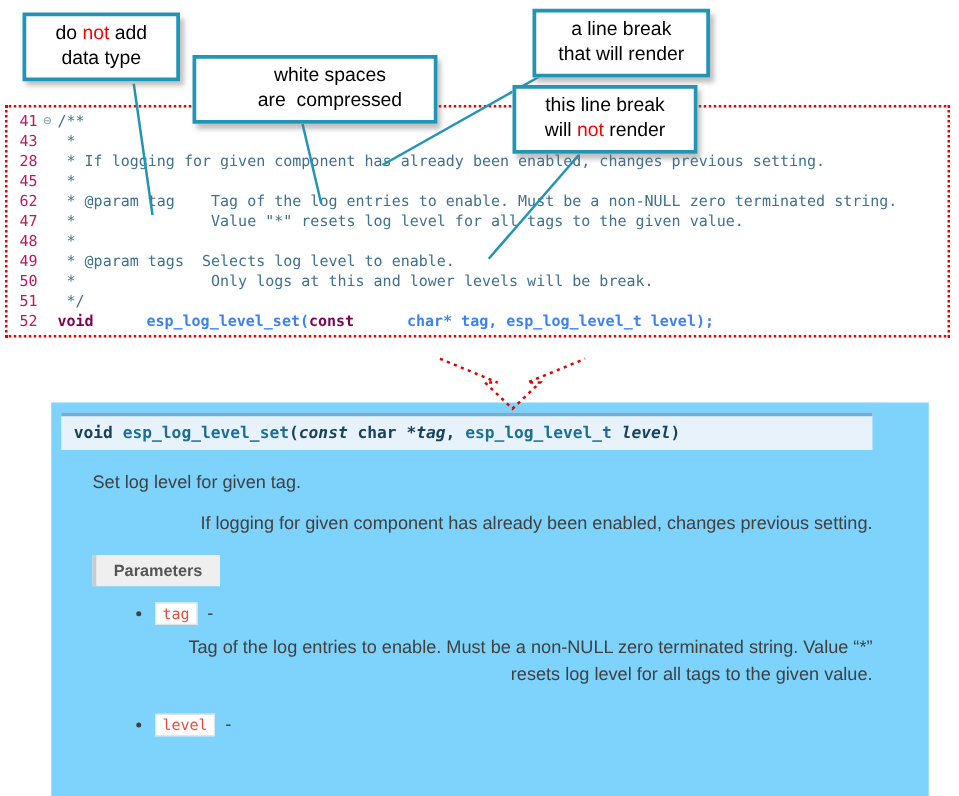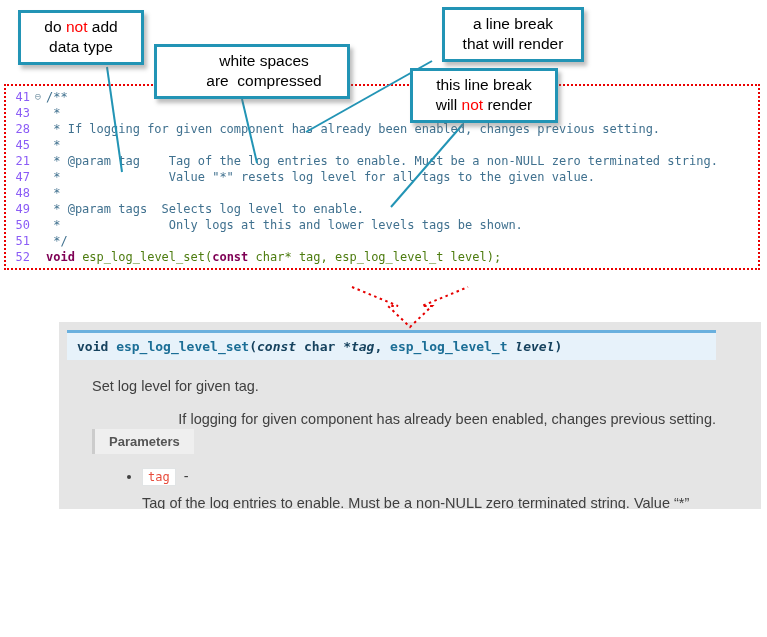--- a/index.html
+++ b/index.html
@@ -1,62 +1,62 @@
 <!DOCTYPE html>
 <html><head>
 <meta charset="utf-8">
 <style>
   html,body{margin:0;padding:0;background:#fff;}
-  .stage{position:relative;width:767px;height:509px;background:#fff;overflow:hidden;
+  .stage{position:relative;width:767px;height:637px;background:#fff;overflow:hidden;
          font-family:"Liberation Sans",sans-serif;}
   .overlay{position:absolute;left:0;top:0;z-index:6;pointer-events:none;}
 
   
   .callout{position:absolute;z-index:10;background:#fff;border:3px solid #2294b5;
            box-shadow:3px 4px 4px rgba(110,110,110,.45);padding:4px 8px;text-align:center;
            font-size:15.5px;color:#000;line-height:1.32;}
   .callout div{white-space:pre;}
   .callout .red{color:#ff0000;}
   #callout-0{left:18px;top:10px;min-width:104px;}
   #callout-1{left:154px;top:44px;min-width:150px;padding-left:32px;}
-  #callout-2{left:442px;top:7px;min-width:120px;}
+  #callout-2{left:426px;top:7px;min-width:120px;}
   #callout-3{left:410px;top:68px;min-width:126px;}
 
   
   .code-block{position:absolute;left:4px;top:84px;width:752px;z-index:2;border:2px dotted #ea0000;
               background:#fff;padding:3px 0;
               font-family:"DejaVu Sans Mono",monospace;font-size:12px;line-height:16px;}
   .code-line{display:flex;}
-  .gutter-num{width:24px;text-align:right;color:#8b5cf6;flex:none;}
+  .gutter-num{width:24px;text-align:right;color:#be185d;flex:none;}
   .gutter-fold{width:16px;color:#8aa4b2;flex:none;text-align:center;font-size:11px;}
   .code-text{white-space:pre;}
   .code-comment{color:#40718f;}
   .code-kw{color:#7f0055;font-weight:bold;}
-  .code-plain{color:#4d7c0f;font-weight:normal;}
+  .code-plain{color:#3b82f6;font-weight:bold;margin-left:35px;}
 
   
-  .doc-panel{position:absolute;left:59px;top:322px;width:702px;height:315px;background:#e5e5e5;
+  .doc-panel{position:absolute;left:41px;top:322px;width:702px;height:315px;background:#7dd3fc;
              z-index:1;color:#404040;}
   .signature{margin:8px 45px 0 8px;background:#e7f2fa;border-top:3px solid #6ab0de;
              padding:6px 10px;font-family:"DejaVu Sans Mono",monospace;font-size:13px;}
   .sig-kw,.sig-plain{font-weight:bold;color:#16425e;}
   .sig-kwi{font-weight:bold;font-style:italic;color:#16425e;}
   .sig-name,.sig-type{font-weight:bold;color:#1b6e96;}
   .sig-param{font-weight:bold;font-style:italic;color:#16425e;}
   .doc-body{margin:0 45px 0 33px;font-size:14.5px;}
   .doc-brief{margin:18px 0 0;}
   .doc-desc{margin:17px 0 0;text-align:right;}
-  .params-label{display:inline-block;margin-top:2px;background:#efefef;border-left:3px solid #cccccc;
+  .params-label{display:inline-block;margin-top:17px;background:#efefef;border-left:3px solid #cccccc;
                 padding:5px 14px;font-weight:bold;color:#555555;font-size:13px;}
   .param-list{margin:14px 0 0;padding-left:50px;list-style:disc;}
   .param-list li{margin-bottom:20px;}
   .param-head{font-size:14.5px;}
   .literal{font-family:"DejaVu Sans Mono",monospace;font-size:12px;color:#e74c3c;background:#fff;
            border:1px solid #e1e4e5;padding:1px 5px;margin-right:4px;}
-  .param-desc{margin:8px 0 0;max-width:585px;line-height:1.55;}
+  .param-desc{margin:8px 0 0;max-width:585px;line-height:1.55;text-align:right;}
 </style>
 </head>
 <body>
 
 <div class="stage">
 
   <svg class="overlay" width="767" height="637">
     <line x1="107" y1="67" x2="122" y2="172" stroke="#2294b5" stroke-width="2"></line>
     <line x1="242" y1="99" x2="257" y2="163" stroke="#2294b5" stroke-width="2"></line>
     <line x1="432" y1="61" x2="306" y2="132" stroke="#2294b5" stroke-width="2"></line>
@@ -97,21 +97,21 @@
           <span class="gutter-num">28</span>
           <span class="gutter-fold"></span>
           <span class="code-text"><span class="code-comment"> * If logging for given component has already been enabled, changes previous setting.</span></span>
         </div>
         <div class="code-line">
           <span class="gutter-num">45</span>
           <span class="gutter-fold"></span>
           <span class="code-text"><span class="code-comment"> *</span></span>
         </div>
         <div class="code-line">
-          <span class="gutter-num">21</span>
+          <span class="gutter-num">62</span>
           <span class="gutter-fold"></span>
           <span class="code-text"><span class="code-comment"> * @param tag    Tag of the log entries to enable. Must be a non-NULL zero terminated string.</span></span>
         </div>
         <div class="code-line">
           <span class="gutter-num">47</span>
           <span class="gutter-fold"></span>
           <span class="code-text"><span class="code-comment"> *               Value "*" resets log level for all tags to the given value.</span></span>
         </div>
         <div class="code-line">
           <span class="gutter-num">48</span>
@@ -119,21 +119,21 @@
           <span class="code-text"><span class="code-comment"> *</span></span>
         </div>
         <div class="code-line">
           <span class="gutter-num">49</span>
           <span class="gutter-fold"></span>
           <span class="code-text"><span class="code-comment"> * @param tags  Selects log level to enable.</span></span>
         </div>
         <div class="code-line">
           <span class="gutter-num">50</span>
           <span class="gutter-fold"></span>
-          <span class="code-text"><span class="code-comment"> *               Only logs at this and lower levels tags be shown.</span></span>
+          <span class="code-text"><span class="code-comment"> *               Only logs at this and lower levels will be break.</span></span>
         </div>
         <div class="code-line">
           <span class="gutter-num">51</span>
           <span class="gutter-fold"></span>
           <span class="code-text"><span class="code-comment"> */</span></span>
         </div>
         <div class="code-line">
           <span class="gutter-num">52</span>
           <span class="gutter-fold"></span>
           <span class="code-text"><span class="code-kw">void</span><span class="code-plain"> esp_log_level_set(</span><span class="code-kw">const</span><span class="code-plain"> char* tag, esp_log_level_t level);</span></span>

